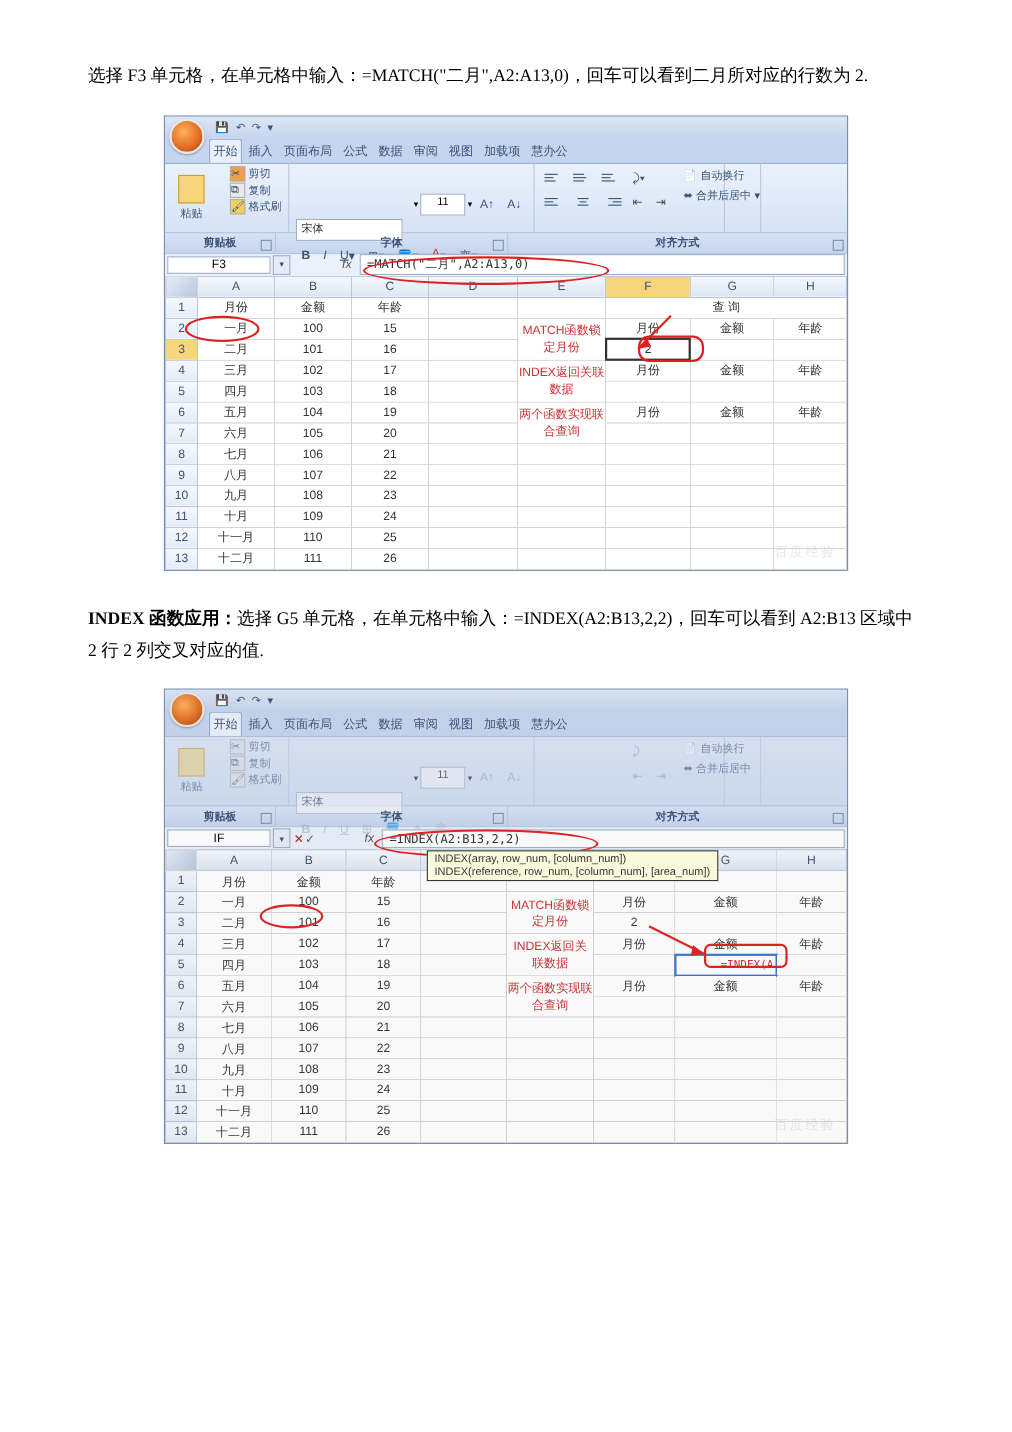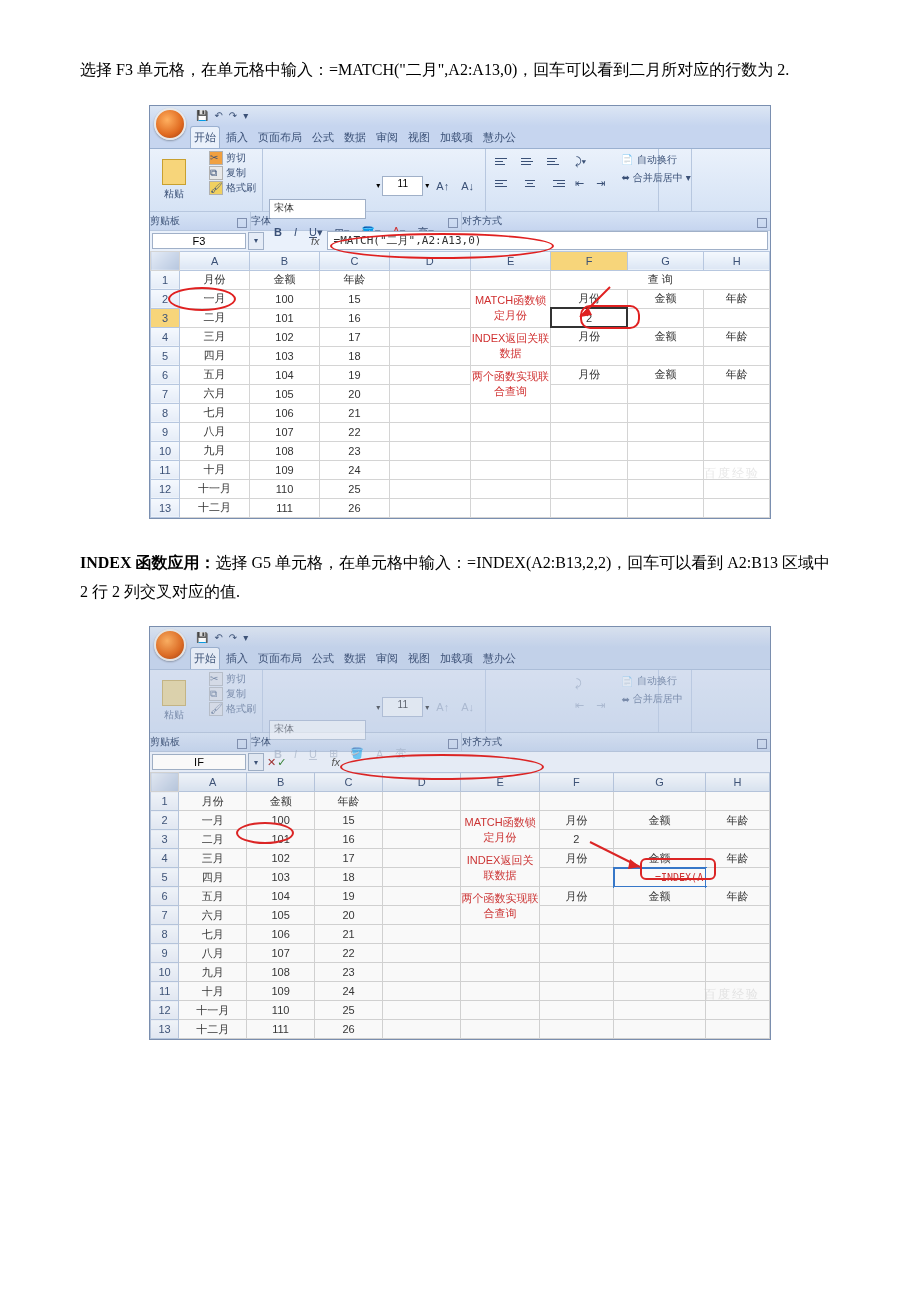--- a/index.html
+++ b/index.html
@@ -104,21 +104,21 @@
   .toolbar-btn { padding:1px 4px;border:1px solid transparent;color:#3b5177;font-size:11px;display:inline-flex;align-items:center;}
   .toolbar-btn.disabled { color:#9aa8bf; }
 
   .align-grp { width: 160px; }
   .align-row { display:flex;gap:2px;padding:2px 0;}
   .align-btn { width:18px;height:16px;border:1px solid transparent;display:flex;flex-direction:column;justify-content:center;gap:2px;padding:0 2px;}
   .align-btn .line { height:1px;background:#3b5177;}
   .wrap-btn,.merge-btn { font-size:10px;color:#3b5177;white-space:nowrap;padding:1px 4px;border:1px solid transparent;display:flex;align-items:center;gap:3px;}
 
   .group-bottom { background:linear-gradient(#d6e3f5,#c6d5ef);display:flex;font-size:10px;color:#3b5177;border-top:1px solid #b7c7df;}
-  .group-bottom div{flex:1;padding:2px 0;border-right:1px solid #b7c7df;position:relative;}
+  .group-bottom div{flex:1;text-align:center;padding:2px 0;border-right:1px solid #b7c7df;position:relative;font-weight:bold;}
   .group-bottom div:last-child{border-right:none;}
   .dlg-launcher{position:absolute;right:3px;bottom:2px;width:8px;height:8px;border:1px solid #8090b0;}
 
   
   .formula-row {
     display:flex;
     background:#eaf1fb;
     border-top:1px solid #b7c7df;
     height:20px;
     align-items:center;
@@ -159,21 +159,21 @@
   .cell { background:#fff;color:#333;font-family:"SimSun",sans-serif;}
   .cell.sel { outline:2px solid #333;outline-offset:-1px;}
   .cell.sel2 { outline:2px solid #3377cc;outline-offset:-1px;background:#fff;}
   .cell.redtxt { color:#d03030;}
 
   
   .red-oval { position:absolute;border:2px solid #e02020;border-radius:50%;pointer-events:none;z-index:3;}
   .red-arrow { position:absolute;z-index:3;pointer-events:none;}
   .red-arrow svg{overflow:visible;}
 
-  .watermark { position:absolute;right:10px;bottom:36px;color:#d0d0d0;font-size:12px;letter-spacing:2px;opacity:.5;font-family:sans-serif;}
+  .watermark { position:absolute;right:10px;bottom:8px;color:#d0d0d0;font-size:12px;letter-spacing:2px;opacity:.5;font-family:sans-serif;}
 </style>
 </head>
 <body>
 
 <p class="doc-text">
   <span>选择 F3 单元格，在单元格中输入：=MATCH("二月",A2:A13,0)，回车可以看到二月所对应的行数为 2.</span>
 </p>
 
 <div class="excel-shot" style="position:relative;">
   <div class="office-btn"></div>
@@ -593,20 +593,27 @@
   </div>
 
   <div class="formula-row">
     <div class="name-box">IF</div>
     <div class="nb-arrow">▾</div>
     <div class="fx-btns">
       <span style="color:#a03030;">✕</span>
       <span style="color:#308030;">✓</span>
       <span class="fx">fx</span>
     </div>
+    <div class="formula-input" style="position:relative;">
+      <span>=INDEX(A2:B13,2,2)</span>
+      <div class="tooltip">
+        <div>INDEX(array, row_num, [column_num])</div>
+        <div>INDEX(reference, row_num, [column_num], [area_num])</div>
+      </div>
+    </div>
   </div>
   <div class="red-oval" style="top:127px;left:190px;width:200px;height:22px;"></div>
 
   <div class="sheet" style="position:relative;">
     <table>
       <tbody>
           <tr>
         <th class="corner"></th>
         <th class="col-hdr" style="width:64px;">A</th>
         <th class="col-hdr" style="width:64px;">B</th>

